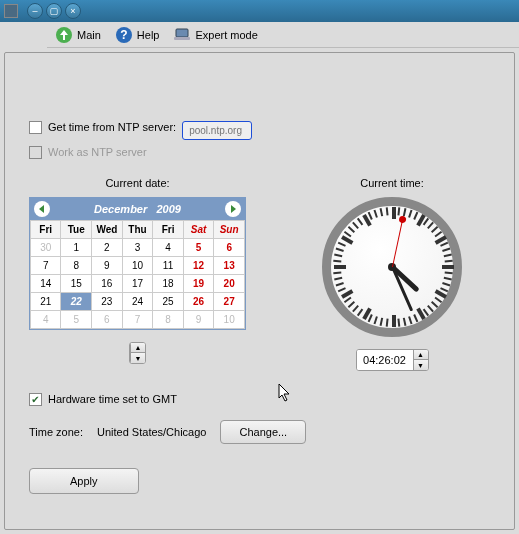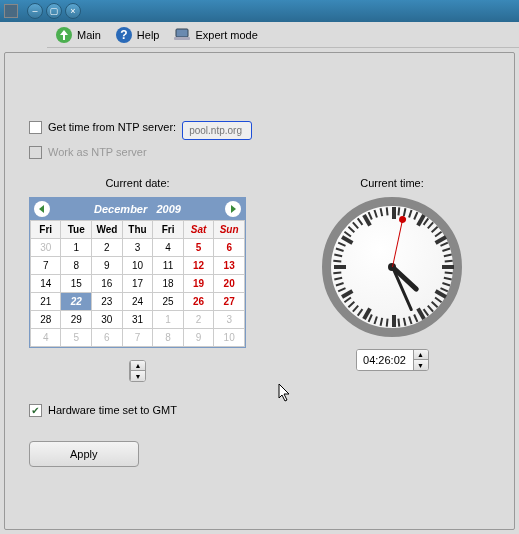--- a/index.html
+++ b/index.html
@@ -175,29 +175,20 @@
                   <td class="weekend">20</td>
                 </tr>
                 <tr>
                   <td>21</td>
                   <td class="selected">22</td>
                   <td>23</td>
                   <td>24</td>
                   <td>25</td>
                   <td class="weekend">26</td>
                   <td class="weekend">27</td>
-                </tr>
-                <tr>
-                  <td>28</td>
-                  <td>29</td>
-                  <td>30</td>
-                  <td>31</td>
-                  <td class="other">1</td>
-                  <td class="other">2</td>
-                  <td class="other">3</td>
                 </tr>
                 <tr>
                   <td class="other">4</td>
                   <td class="other">5</td>
                   <td class="other">6</td>
                   <td class="other">7</td>
                   <td class="other">8</td>
                   <td class="other">9</td>
                   <td class="other">10</td>
                 </tr>
@@ -290,20 +281,25 @@
           </div>
         </div>
       </div>
     </div>
 
     <div class="row" style="margin-top:22px">
       <span class="checkbox">✔</span>
       <span>Hardware time set to GMT</span>
     </div>
 
+    <div class="tz-row">
+      <span>Time zone:</span>
+      <span>United States/Chicago</span>
+      <button class="button">Change...</button>
+    </div>
 
     <div style="margin-top:24px">
       <button class="button" style="padding:6px 40px">Apply</button>
     </div>
 
     <svg class="cursor-arrow" width="16" height="20">
       <path d="M1 1 L1 15 L4 12 L7 18 L9 17 L6 11 L11 11 Z" fill="#fff" stroke="#000" stroke-width="1"></path>
     </svg>
   </div>
 </div>

